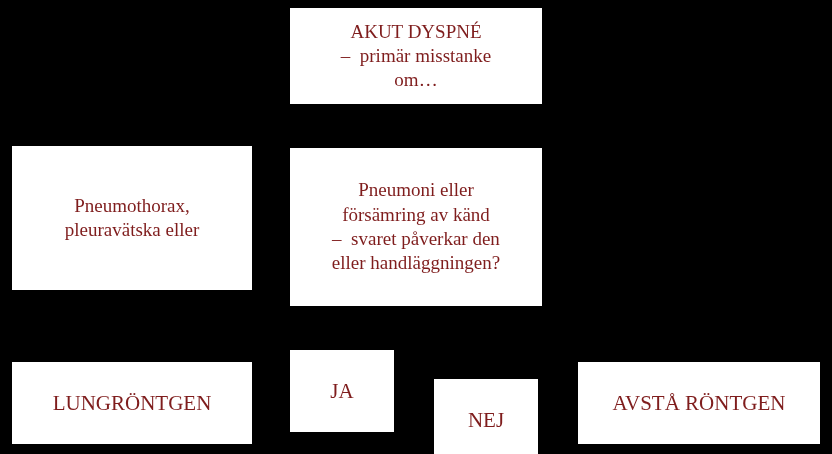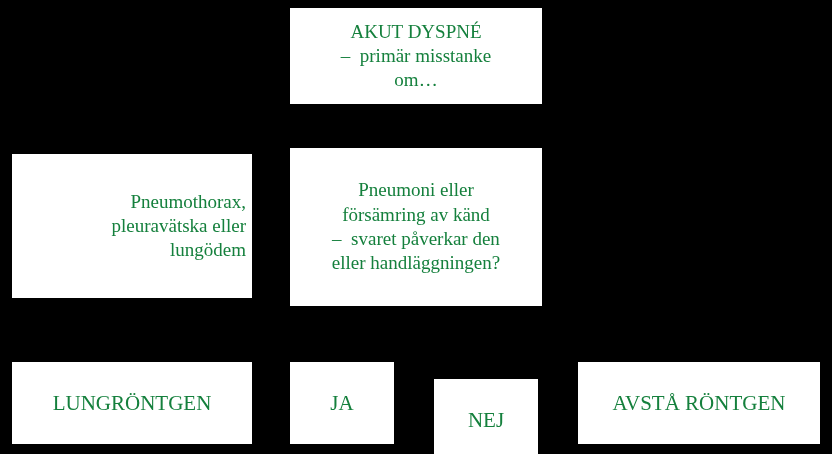--- a/index.html
+++ b/index.html
@@ -17,21 +17,21 @@
   .canvas {
     position: absolute;
     left: 0; top: 0;
     width: 832px;
     height: 454px;
     background: #000000;
   }
   .node {
     position: absolute;
     background: #ffffff;
-    color: #15803d;
+    color: #7f1d1d;
     border: 2px solid #000000;
     box-sizing: border-box;
     display: flex;
     flex-direction: column;
     align-items: center;
     justify-content: center;
     text-align: center;
     line-height: 1.28;
     font-size: 19px;
     padding: 4px 6px;
@@ -45,24 +45,23 @@
   #node-top {
     left: 288px;
     top: 6px;
     width: 256px;
     height: 100px;
   }
 
   
   #node-left {
     left: 10px;
-    top: 152px;
+    top: 144px;
     width: 244px;
     height: 148px;
-    align-items: flex-end;
   }
   #node-mid {
     left: 288px;
     top: 146px;
     width: 256px;
     height: 162px;
   }
   #node-right {
     left: 576px;
     top: 152px;
@@ -73,21 +72,21 @@
   
   #node-bl {
     left: 10px;
     top: 360px;
     width: 244px;
     height: 86px;
     font-family: Liberation Serif, serif;
   }
   #node-ja {
     left: 288px;
-    top: 360px;
+    top: 348px;
     width: 108px;
     height: 86px;
   }
   #node-nej {
     left: 432px;
     top: 377px;
     width: 108px;
     height: 86px;
   }
   #node-br {
@@ -107,21 +106,20 @@
 
   <div class="node" id="node-top">
     <span class="line">AKUT DYSPNÉ</span>
     <span class="line">–  primär misstanke</span>
     <span class="line">om…</span>
   </div>
 
   <div class="node" id="node-left">
     <span class="line">Pneumothorax,</span>
     <span class="line">pleuravätska eller</span>
-    <span class="line">lungödem</span>
   </div>
 
   <div class="node" id="node-mid">
     <span class="line">Pneumoni eller</span>
     <span class="line">försämring av känd</span>
     <span class="line">–  svaret påverkar den</span>
     <span class="line">eller handläggningen?</span>
   </div>
 
 

